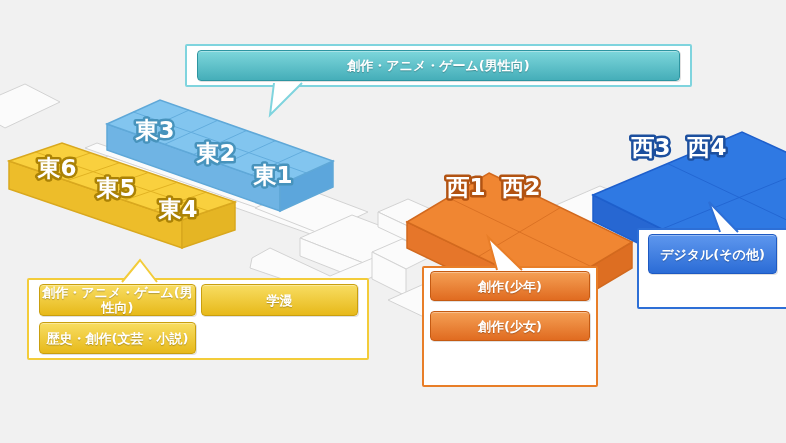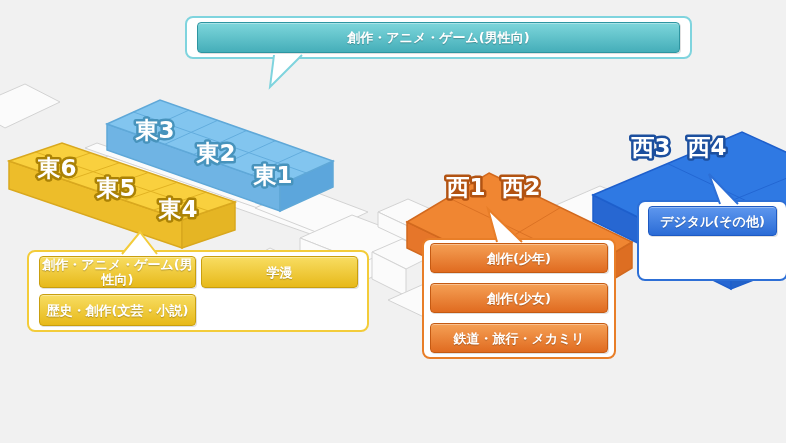--- a/index.html
+++ b/index.html
@@ -1,20 +1,20 @@
 <!DOCTYPE html>
 <html><head>
 <meta charset="utf-8">
 <style>
   html,body{margin:0;padding:0;}
   body{width:786px;height:443px;overflow:hidden;font-family:"DejaVu Sans","Liberation Sans",sans-serif;}
   .stage{position:relative;width:786px;height:443px;background:#f1f1f1;overflow:hidden;}
   .map-svg{position:absolute;left:0;top:0;}
 
-  .callout{position:absolute;background:#ffffff;border-radius:8px;box-sizing:border-box;}
+  .callout{position:absolute;background:#ffffff;border-radius:2px;box-sizing:border-box;margin-top:28px;}
   .callout.teal{border:2px solid #7fd4de;}
   .callout.yellow{border:2px solid #f3cc3a;}
   .callout.orange{border:2px solid #e87e28;}
   .callout.blue{border:2px solid #2d6fd6;}
 
   .tail{position:absolute;overflow:visible;}
 
   .btn{display:flex;align-items:center;justify-content:center;text-align:center;
        color:#fff;font-size:13px;line-height:15px;font-weight:bold;border-radius:4px;
        box-sizing:border-box;text-shadow:0 1px 1px rgba(0,0,0,0.25);
@@ -23,26 +23,26 @@
   .btn.yellow{background:linear-gradient(#f8dd62,#e7b91a);border:1px solid #c99f0e;}
   .btn.orange{background:linear-gradient(#f5a055,#e06b20);border:1px solid #c55a12;}
   .btn.blue{background:linear-gradient(#5e97ee,#2b6cd6);border:1px solid #1d59c2;}
   .btn.selected{box-shadow:0 0 0 4px #c21d1d, inset 0 1px 0 rgba(255,255,255,0.35);}
 
   .co-top{left:185px;top:16px;width:507px;height:43px;display:flex;gap:7px;padding:4px 10px;}
   .co-top .btn{flex:1;}
   .co-east{left:27px;top:250px;width:342px;height:82px;display:grid;
            grid-template-columns:157px 157px;gap:6px 5px;padding:4px 10px;}
   .co-east .btn{height:32px;}
-  .co-west1{left:422px;top:238px;width:194px;height:121px;display:flex;flex-direction:column;
+  .co-west1{left:422px;top:238px;width:176px;height:121px;display:flex;flex-direction:column;
             gap:10px;padding:3px 6px;}
   .co-west1 .btn{height:30px;}
   .co-west2{left:637px;top:200px;width:151px;height:81px;display:flex;flex-direction:column;
             gap:11px;padding:4px 9px;}
-  .co-west2 .btn{height:30px;}
+  .co-west2 .btn{height:40px;}
 
   .hall-label{font-weight:bold;font-size:23px;fill:#ffffff;paint-order:stroke;
               stroke-linejoin:round;text-anchor:middle;
               font-family:"DejaVu Sans","Liberation Sans",sans-serif;}
   .lbl-eb{stroke:#4793bc;stroke-width:5px;}
   .lbl-ey{stroke:#ab8205;stroke-width:5px;}
   .lbl-wo{stroke:#b25312;stroke-width:5px;}
   .lbl-wb{stroke:#1c4f9e;stroke-width:5px;}
 
   .ghost{fill:#fbfbfb;stroke:#d3d3d3;stroke-width:1;}
@@ -144,21 +144,20 @@
     <div class="btn yellow">学漫</div>
     <div class="btn yellow">歴史・創作(文芸・小説)</div>
     <svg class="tail" style="left:88px;top:-21px;width:48px;height:24px;">
       <path d="M 5,23 L 23,1 L 40,23" fill="#ffffff" stroke="#f3cc3a" stroke-width="2"></path>
     </svg>
   </div>
 
   <div class="callout orange co-west1">
     <div class="btn orange">創作(少年)</div>
     <div class="btn orange">創作(少女)</div>
-    <div class="btn orange">鉄道・旅行・メカミリ</div>
     <svg class="tail" style="left:58px;top:-32px;width:46px;height:36px;">
       <path d="M 15,34 L 6,1 L 40,34" fill="#ffffff" stroke="#e87e28" stroke-width="2"></path>
     </svg>
   </div>
 
   <div class="callout blue co-west2">
     <div class="btn blue">デジタル(その他)</div>
     <svg class="tail" style="left:64px;top:-30px;width:42px;height:34px;">
       <path d="M 17,32 L 6,2 L 35,32" fill="#ffffff" stroke="#2d6fd6" stroke-width="2"></path>
     </svg>

